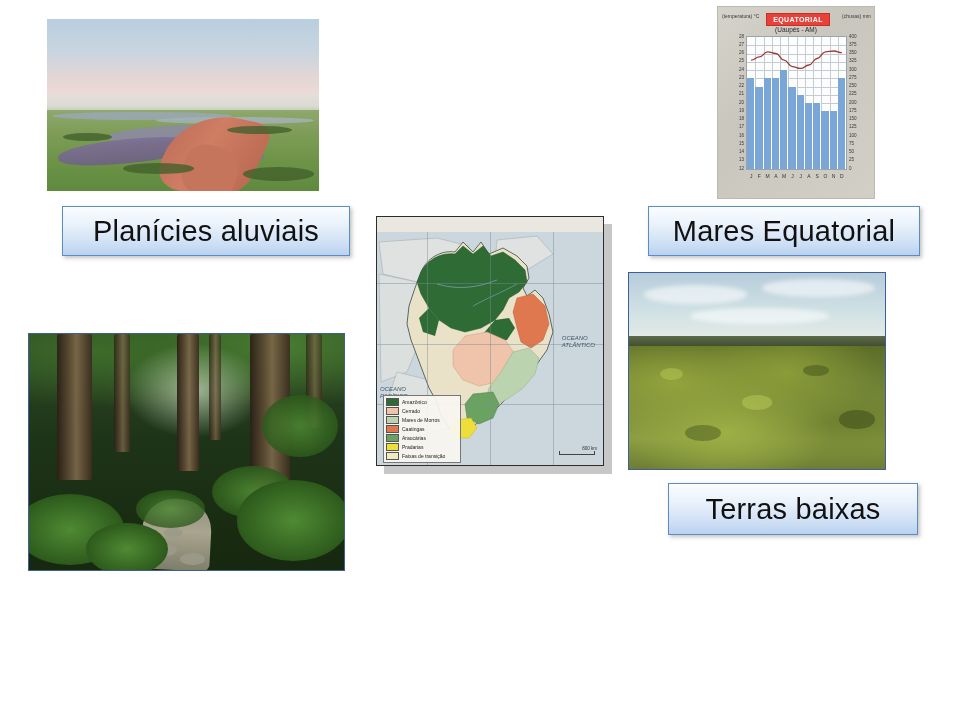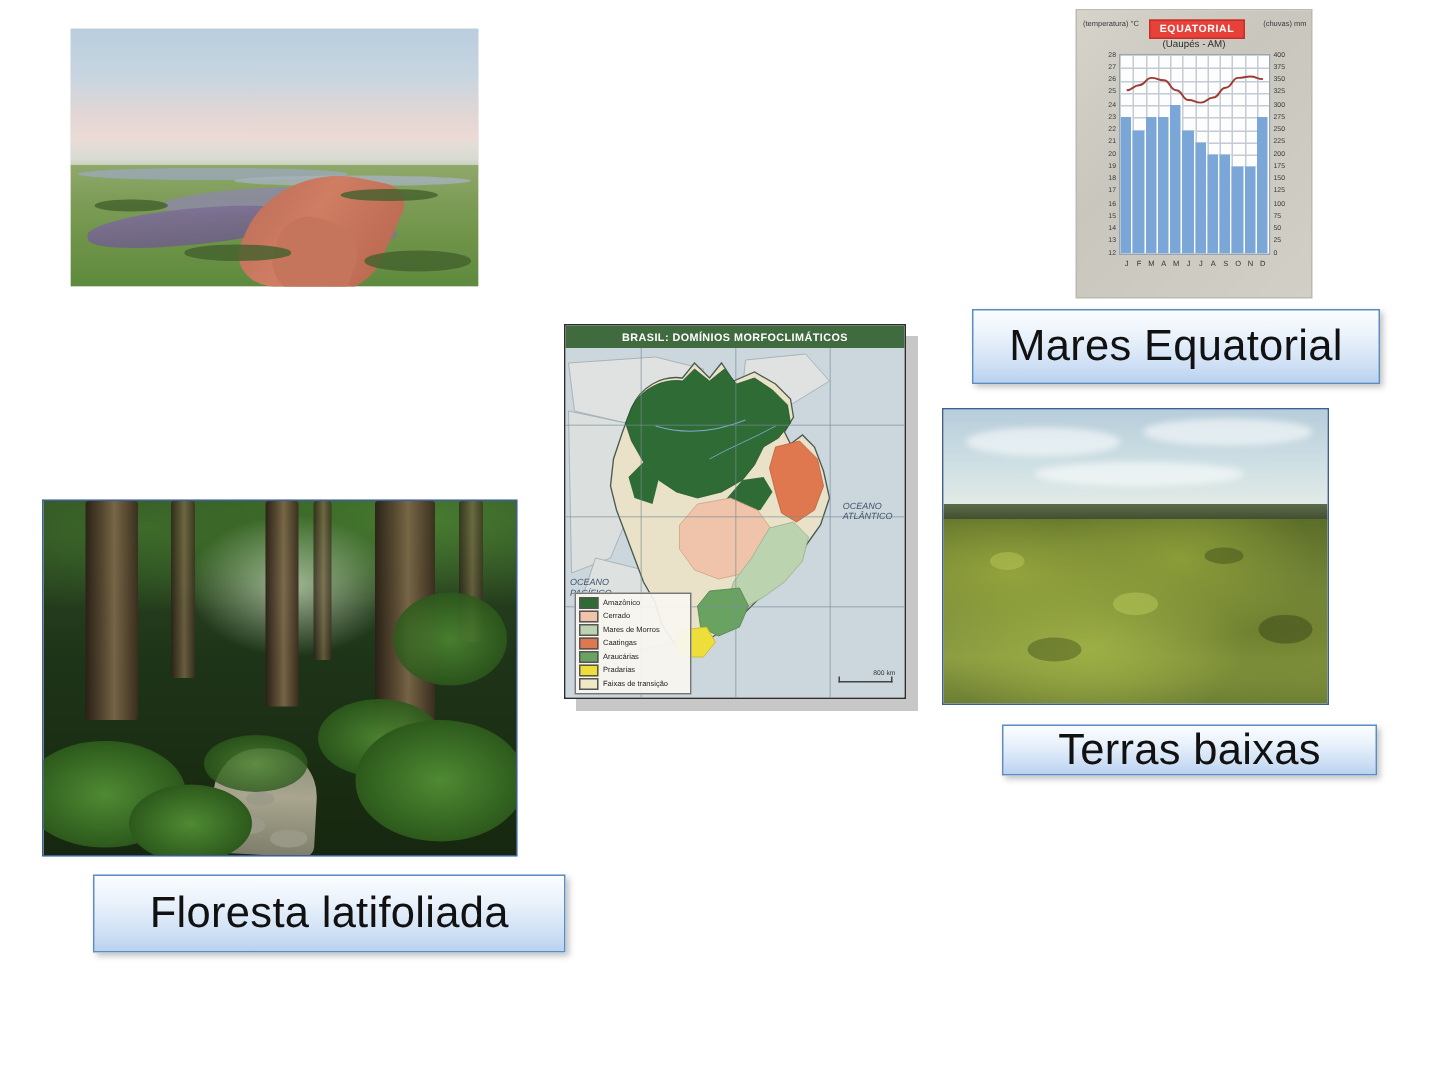--- a/index.html
+++ b/index.html
@@ -17,21 +17,21 @@
     background:linear-gradient(to bottom,#fbfdff 0%,#eaf2fb 35%,#cfe0f5 75%,#b9d2ef 100%);
     box-shadow:2px 2px 4px rgba(120,120,120,0.45);
     display:flex;align-items:center;justify-content:center;
     color:#111;
     font-size:29px;
     letter-spacing:0.2px;
     white-space:nowrap;
   }
   #lbl-planicies{left:62px;top:206px;width:288px;height:50px;}
   #lbl-clima{left:648px;top:206px;width:272px;height:50px;}
-  #lbl-terras{left:668px;top:483px;width:250px;height:34px;text-align:center;}
+  #lbl-terras{left:668px;top:483px;width:250px;height:52px;text-align:center;}
   #lbl-floresta{left:62px;top:583px;width:315px;height:52px;}
 
   
   .photo{
     position:absolute;overflow:hidden;background:#ddd;
   }
   .photo.bordered{border:1.5px solid #3b5f96;box-sizing:border-box;}
   .photo .scene{position:absolute;inset:0;}
 
   
@@ -241,20 +241,21 @@
       <div class="lagoon3"></div>
       <div class="river"></div>
       <div class="river2"></div>
       <div class="veg" style="left:6%;top:66%;width:18%;height:5%;"></div>
       <div class="veg" style="left:28%;top:84%;width:26%;height:6%;"></div>
       <div class="veg" style="left:66%;top:62%;width:24%;height:5%;"></div>
       <div class="veg" style="left:72%;top:86%;width:26%;height:8%;"></div>
     </div>
   </div>
 
+  <div class="label-box" id="lbl-planicies">Planícies aluviais</div>
 
   <div id="climo-wrap">
     <div id="climo">
       <div class="axis-cap cap-left">(temperatura) °C</div>
       <div class="axis-cap cap-right">(chuvas) mm</div>
       <div class="banner">EQUATORIAL</div>
       <div class="station">(Uaupés - AM)</div>
       <div class="plot" id="climo-plot">
           <div class="vgrid" style="left: 8.25px; top: 0px; width: 1px; height: 132px;"></div>
           <div class="vgrid" style="left: 16.5px; top: 0px; width: 1px; height: 132px;"></div>
@@ -351,21 +352,20 @@
           <div class="month" style="left: 119.75px; top: 166px; width: 8.25px;">D</div>
         </div>
     </div>
   </div>
 
   <div class="label-box" id="lbl-clima">Mares Equatorial</div>
 
   <div id="map-wrap">
     <div id="map-shadow"></div>
     <div id="map">
-      <div class="title-bar">BRASIL: DOMÍNIOS MORFOCLIMÁTICOS</div>
       <div class="canvas">
         
         <div class="grid-line" style="left:0;right:0;top:22%;height:1px;"></div>
         <div class="grid-line" style="left:0;right:0;top:48%;height:1px;"></div>
         <div class="grid-line" style="left:0;right:0;top:74%;height:1px;"></div>
         <div class="grid-line" style="top:0;bottom:0;left:22%;width:1px;"></div>
         <div class="grid-line" style="top:0;bottom:0;left:50%;width:1px;"></div>
         <div class="grid-line" style="top:0;bottom:0;left:78%;width:1px;"></div>
 
         <svg width="228" height="233" viewBox="0 0 228 233">
@@ -481,15 +481,14 @@
       <div class="rock" style="left:43%;bottom:14%;width:6%;height:4%;"></div>
       <div class="fern f6"></div>
       <div class="fern f5"></div>
       <div class="fern f4"></div>
       <div class="fern f1"></div>
       <div class="fern f2"></div>
       <div class="fern f3"></div>
     </div>
   </div>
 
-  <div class="label-box" id="lbl-floresta">Floresta latifoliada</div>
 
 </div>
 
 </body></html>

